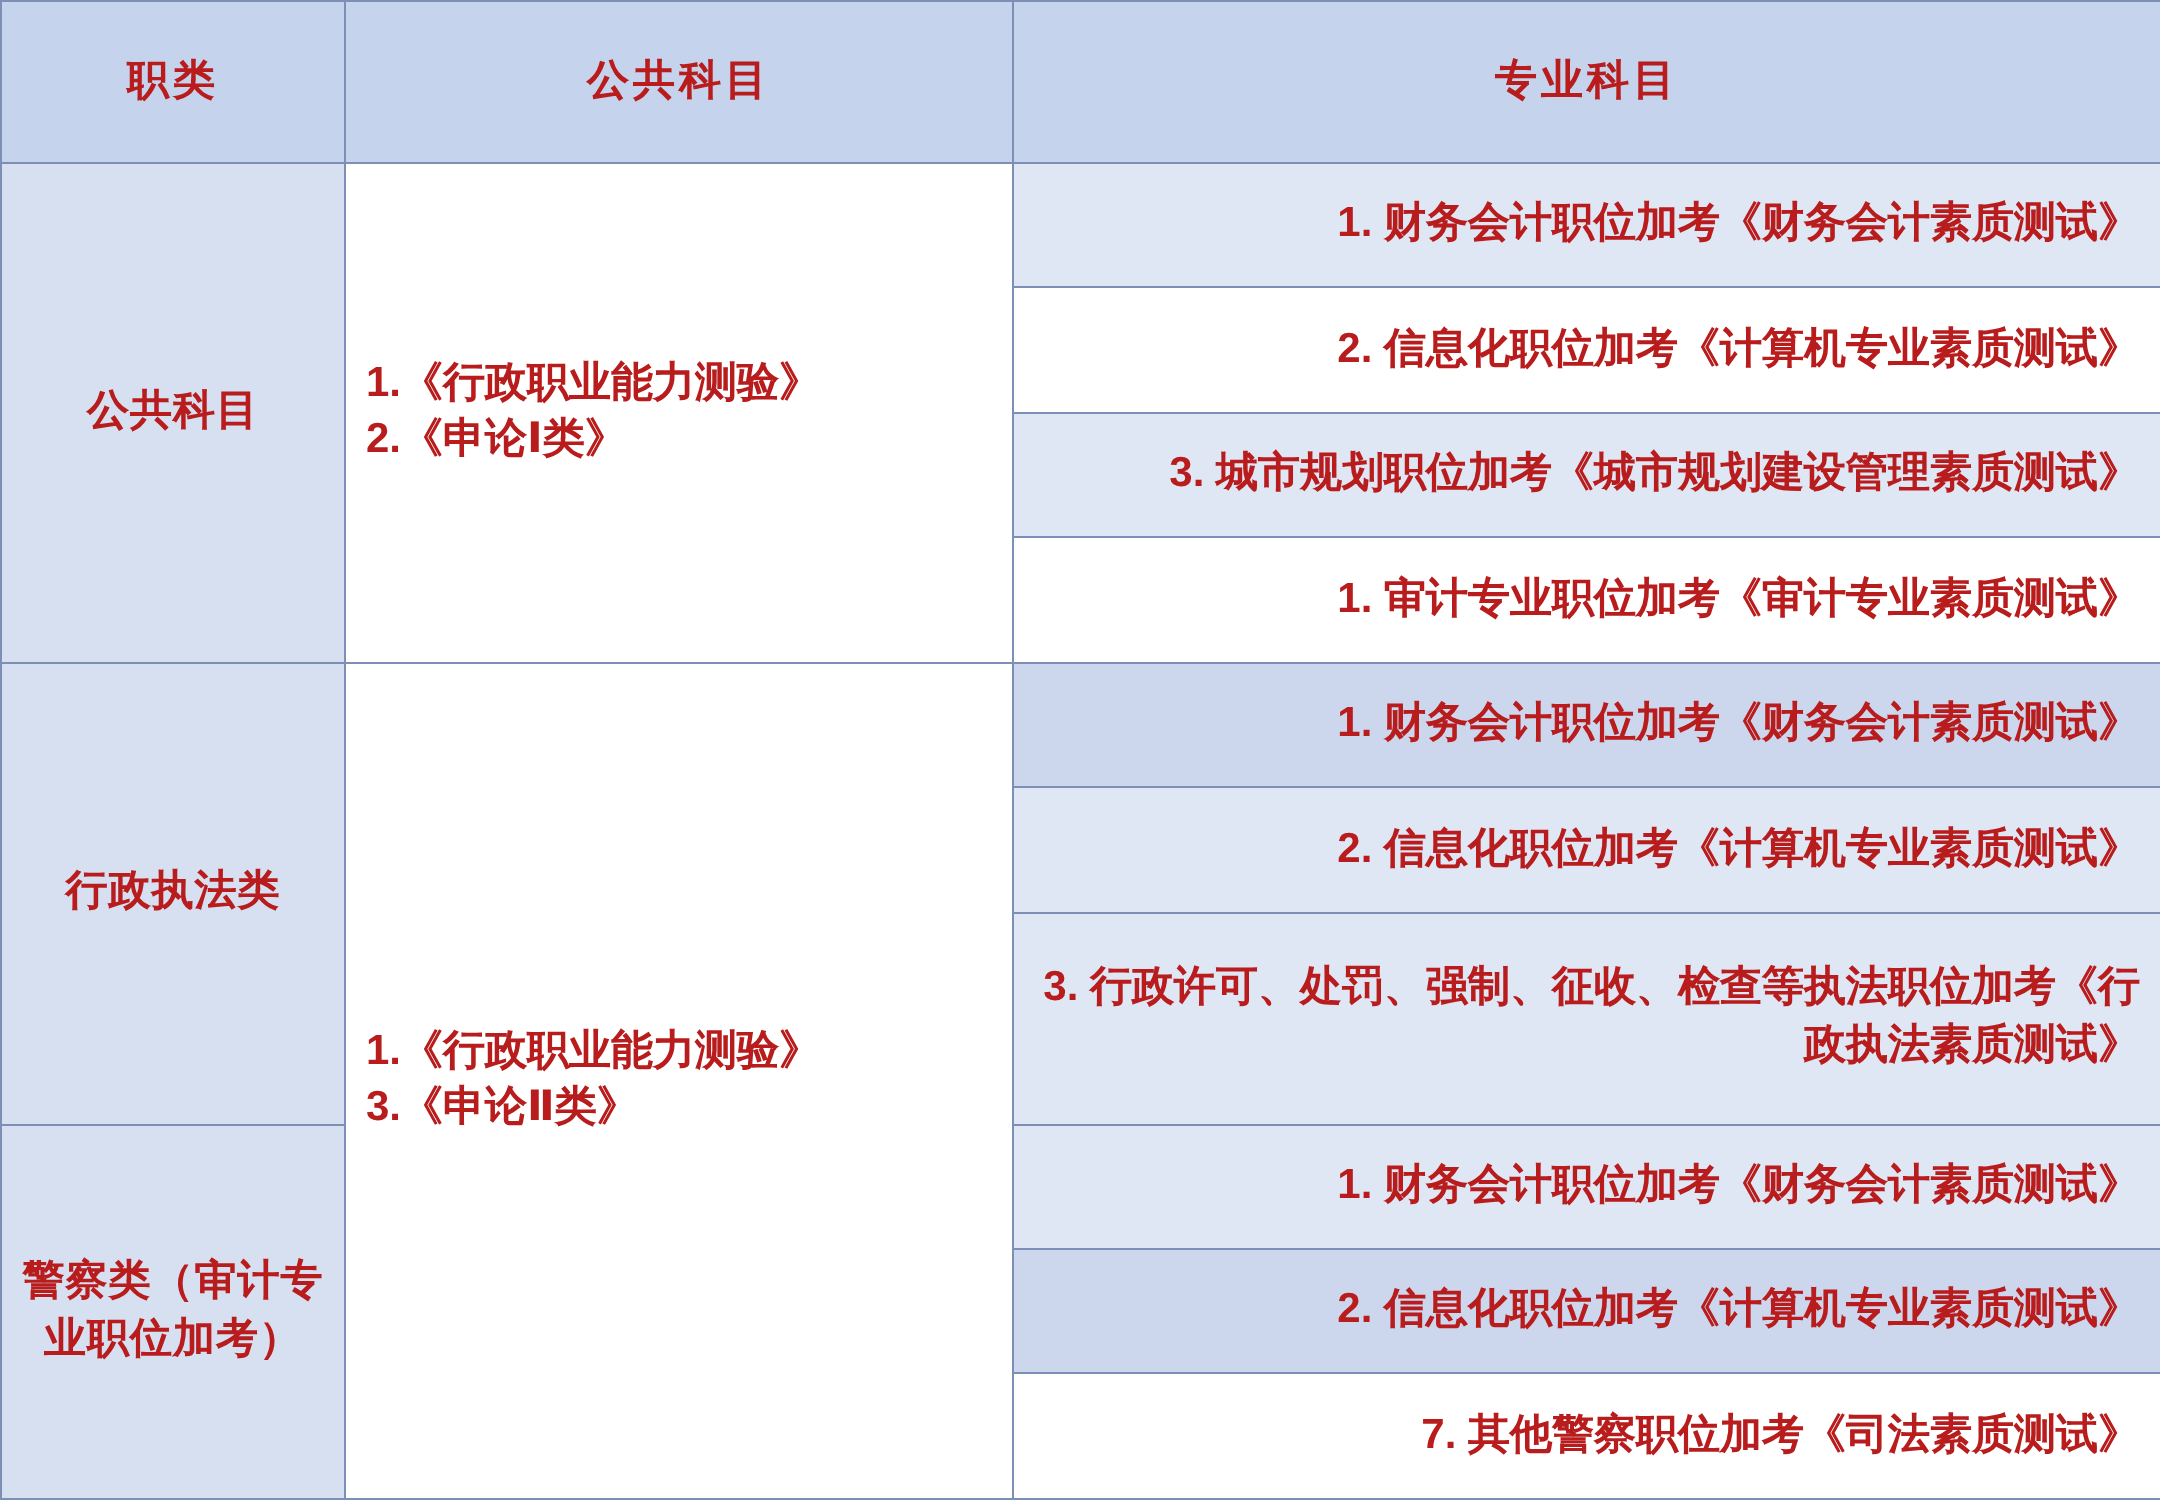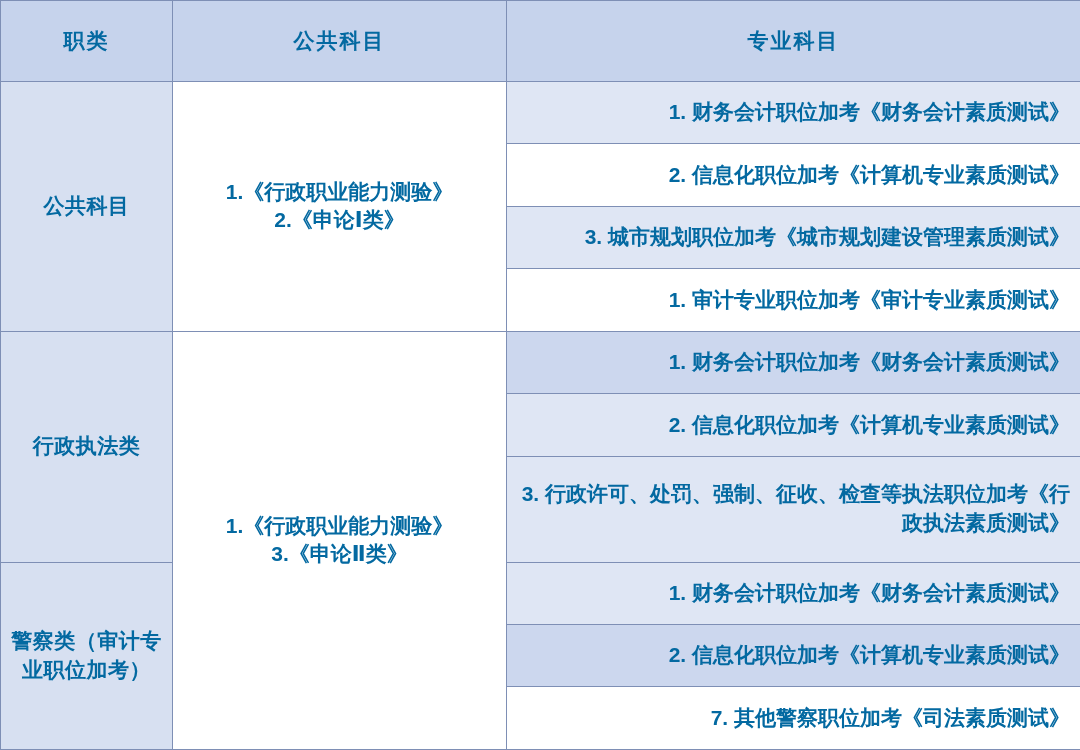--- a/index.html
+++ b/index.html
@@ -18,21 +18,21 @@
     width: 1080px;
     height: 750px;
     table-layout: fixed;
   }
   table.exam-table td,
   table.exam-table th {
     border: 1px solid #7e8fb5;
     vertical-align: middle;
     padding: 6px 10px;
     font-weight: bold;
-    color: #0369a1;
+    color: #b91c1c;
     font-size: 21px;
     line-height: 1.38;
   }
   thead th {
     background: #c6d3ec;
     text-align: center;
     font-size: 23px;
     letter-spacing: 2px;
     height: 68px;
     padding: 4px 6px;
@@ -62,21 +62,20 @@
     line-height: 1.45;
     padding: 8px 12px;
   }
   td.tint-0 { background: #ffffff; }
   td.tint-1 { background: #dfe6f4; }
   td.tint-2 { background: #ccd7ee; }
 
   .num-line {
     display: block;
     white-space: pre-wrap;
-    text-align: center;
   }
 </style>
 </head>
 <body>
 
 <table class="exam-table">
   <colgroup>
     <col class="col-cat">
     <col class="col-pub">
     <col class="col-maj">

